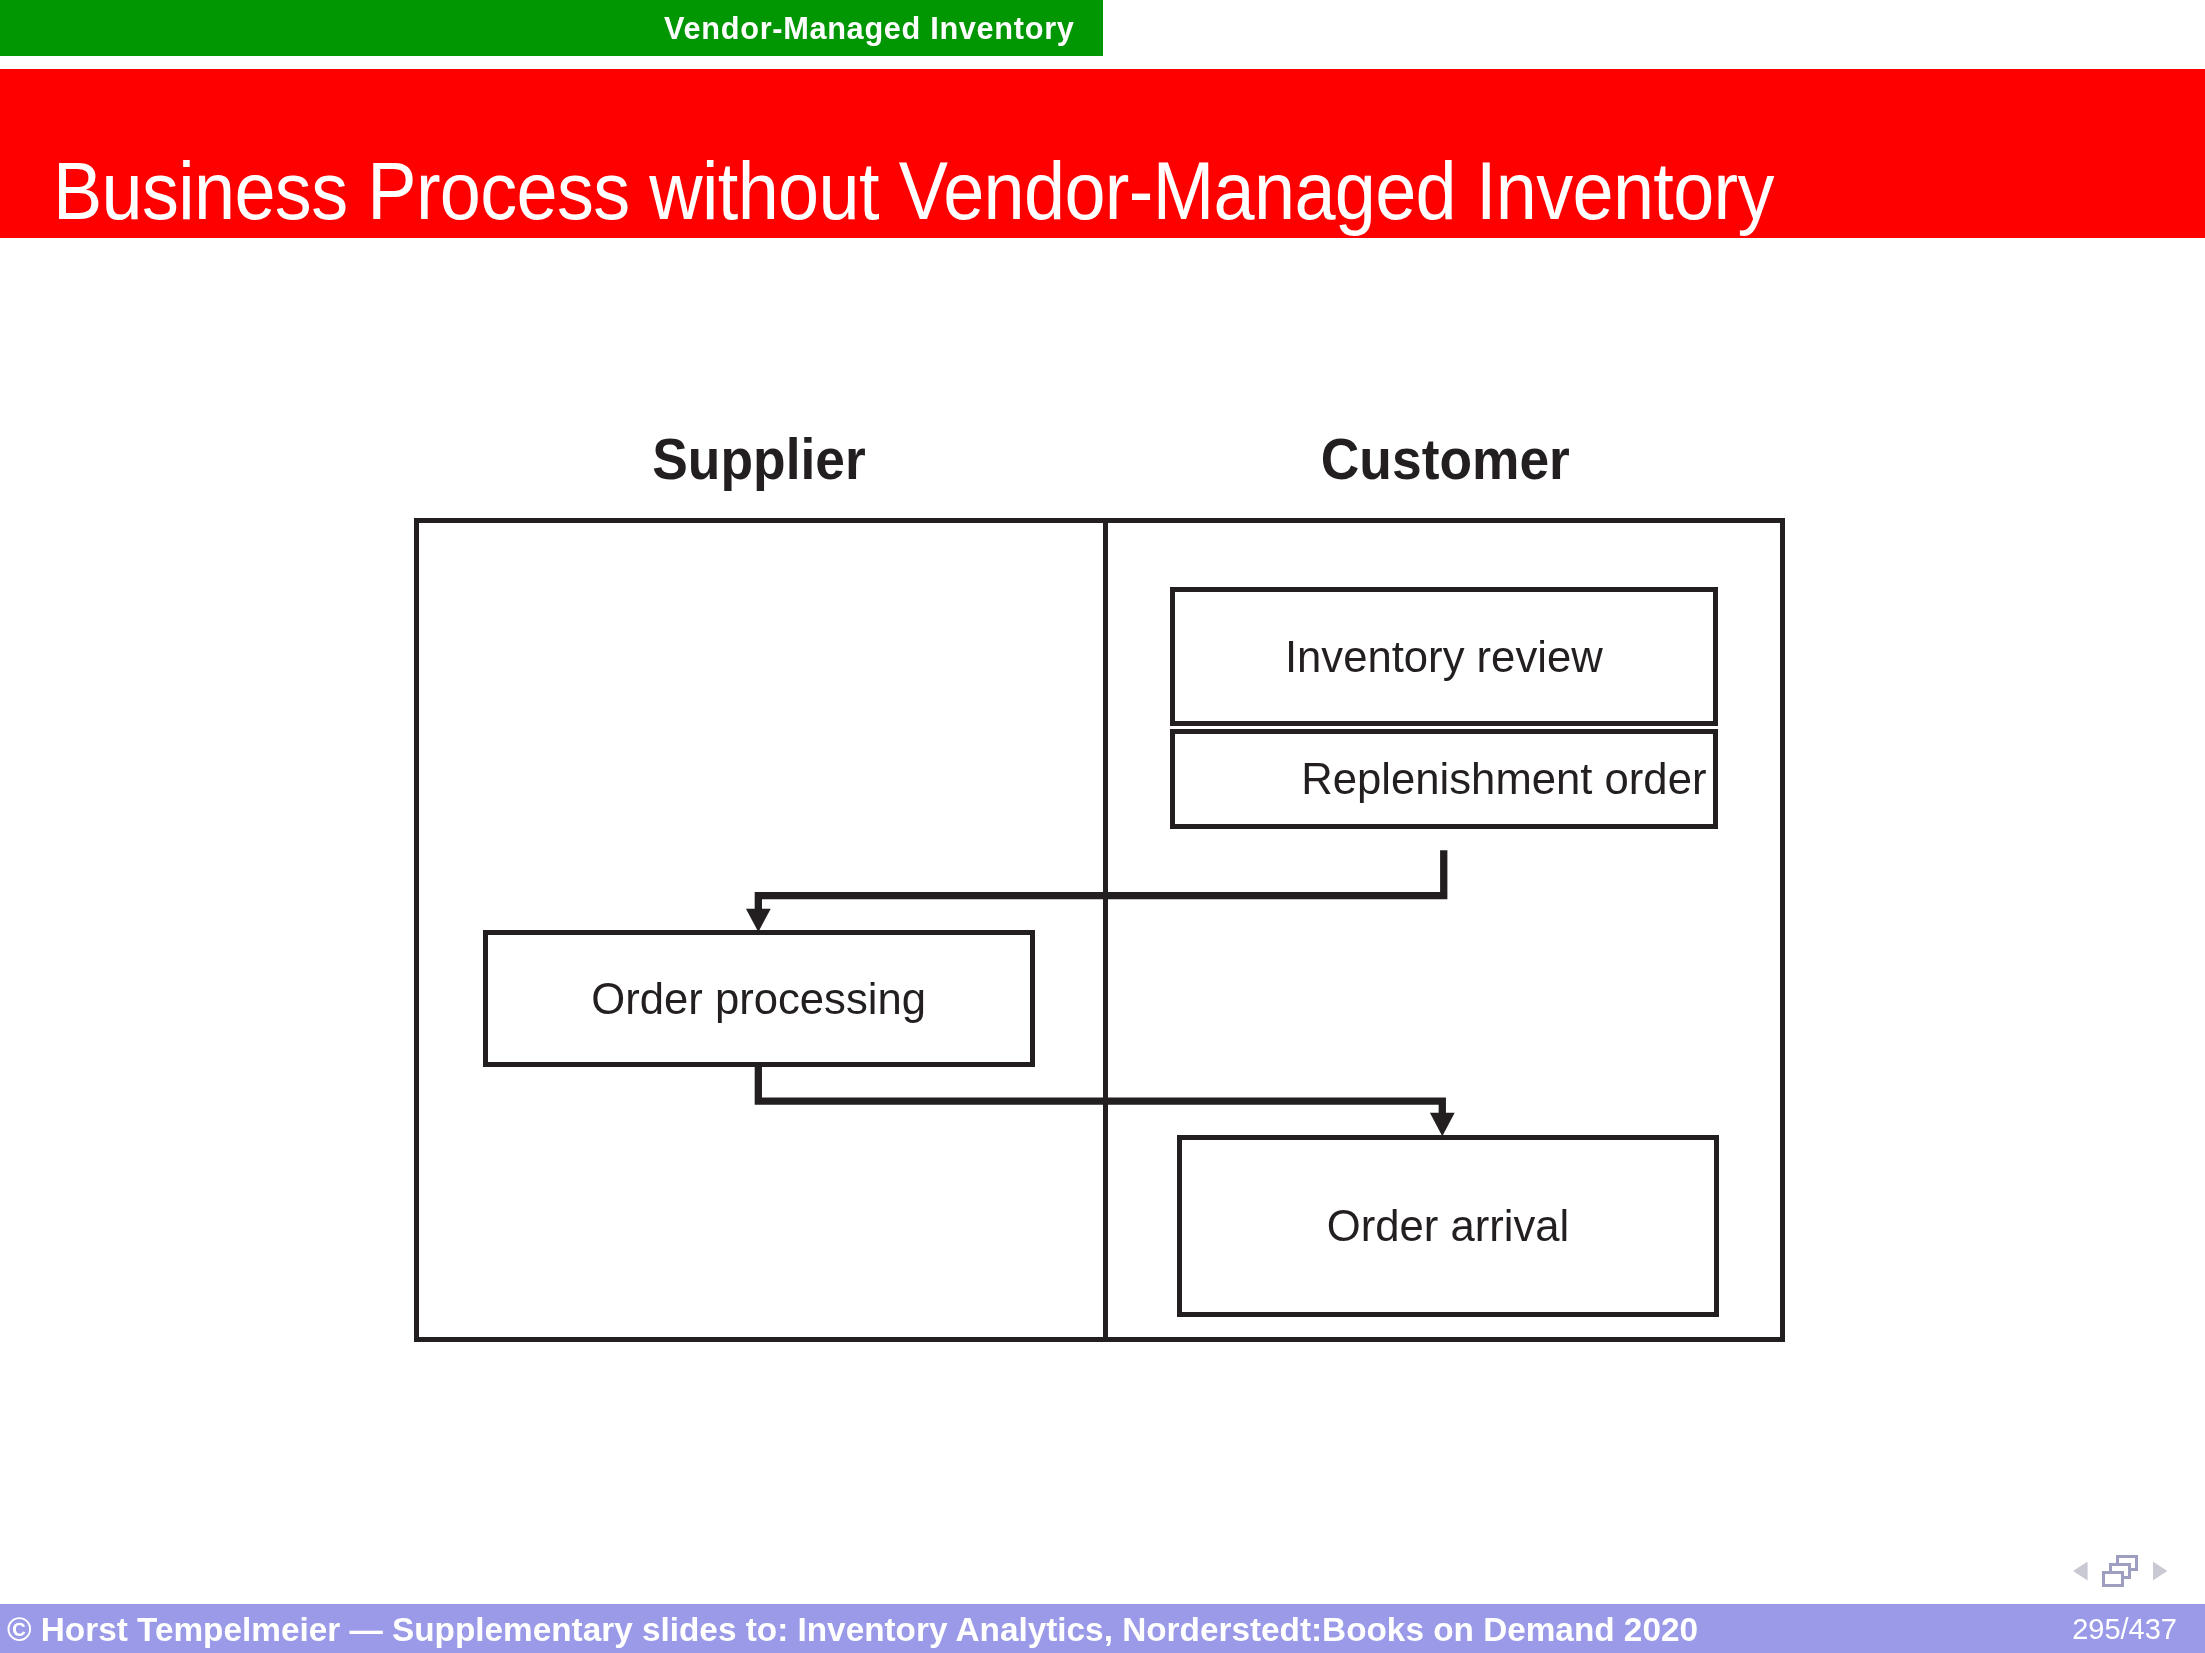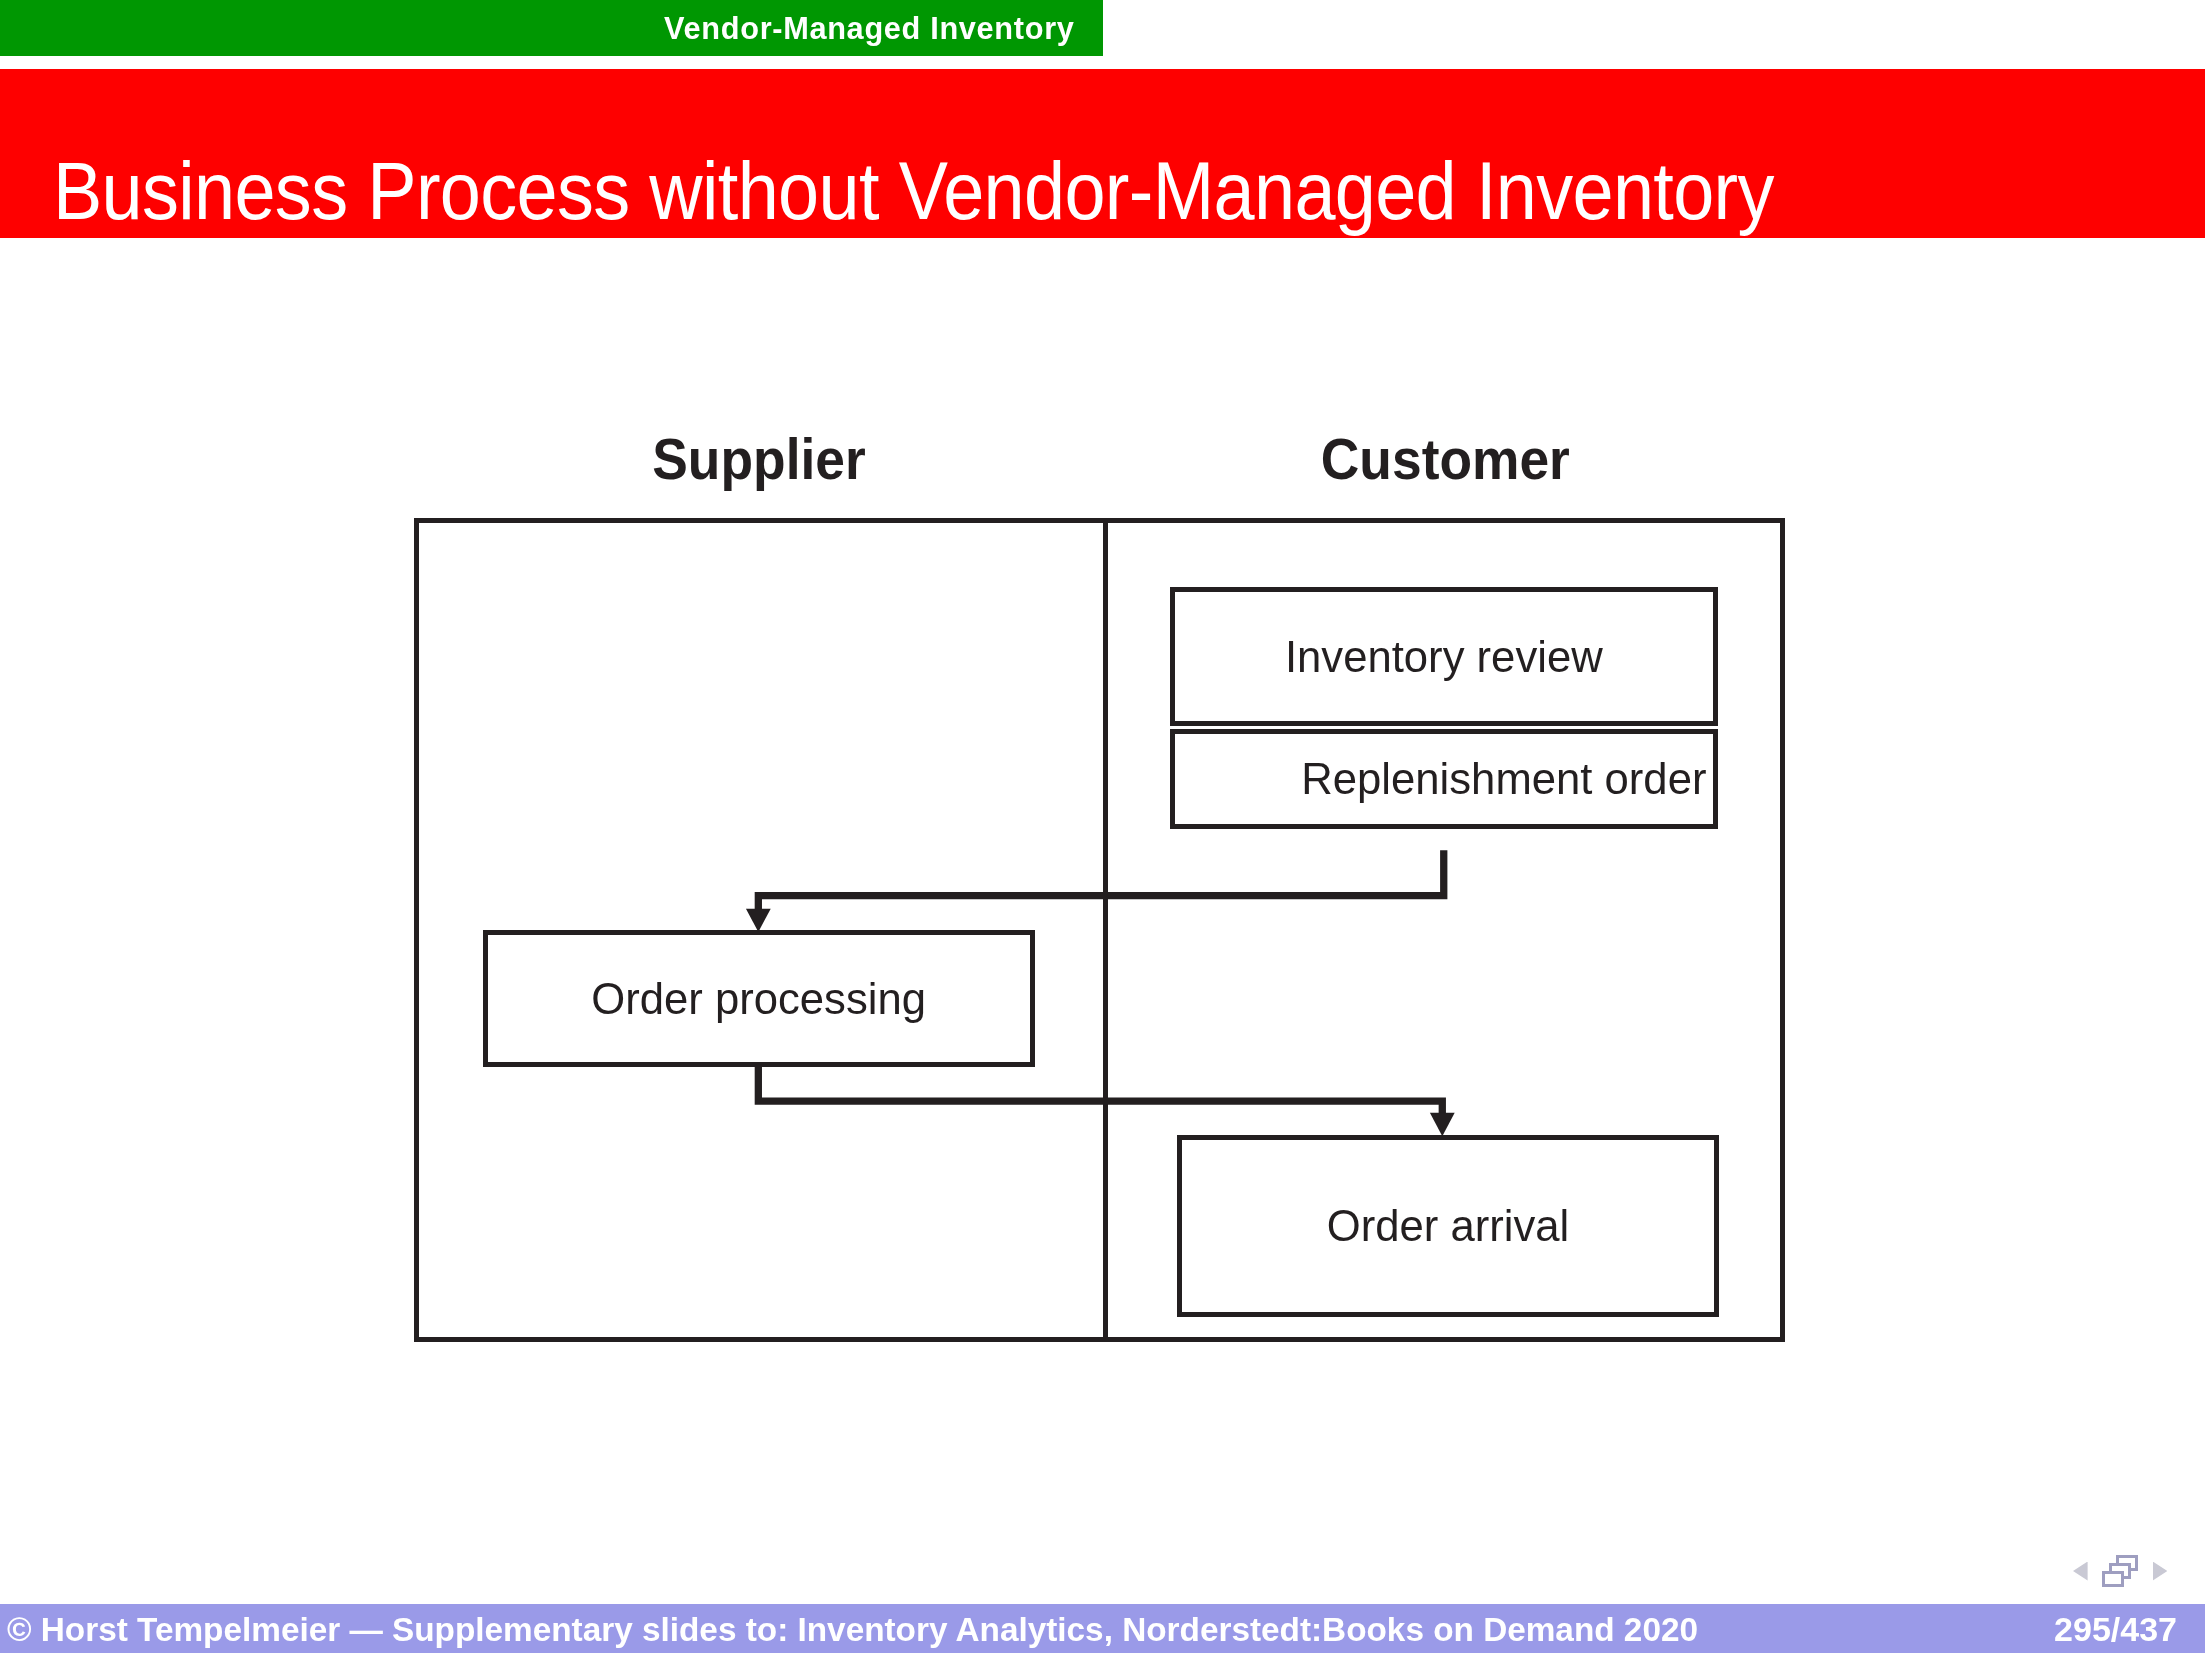--- a/index.html
+++ b/index.html
@@ -107,21 +107,21 @@
     background:var(--footer-lavender,#9a9ae8);
     display:flex;align-items:center;justify-content:space-between;
     padding:0 28px 0 7.3px;
   }
   .footer-bar .copyright-text{
     color:#ffffff;font-size:34px;font-weight:700;
     transform:scaleX(0.98);transform-origin:left center;
     white-space:nowrap;
   }
   .footer-bar .page-number{
-    color:#ffffff;font-size:34px;font-weight:700;white-space:nowrap;
+    color:#ffffff;font-size:29px;font-weight:400;white-space:nowrap;
   }
 </style>
 </head>
 <body>
 
 <div class="page">
 
   <div class="header-bar">
     <span class="section-label">Vendor-Managed Inventory</span>
   </div>

